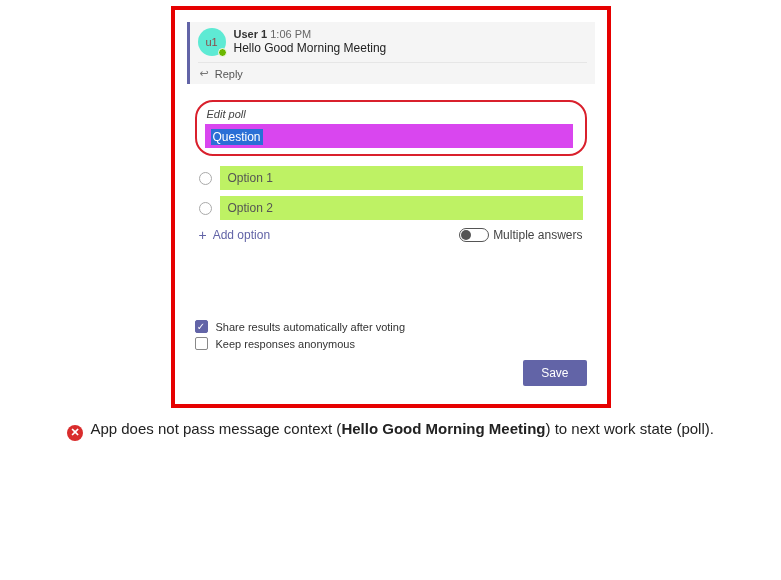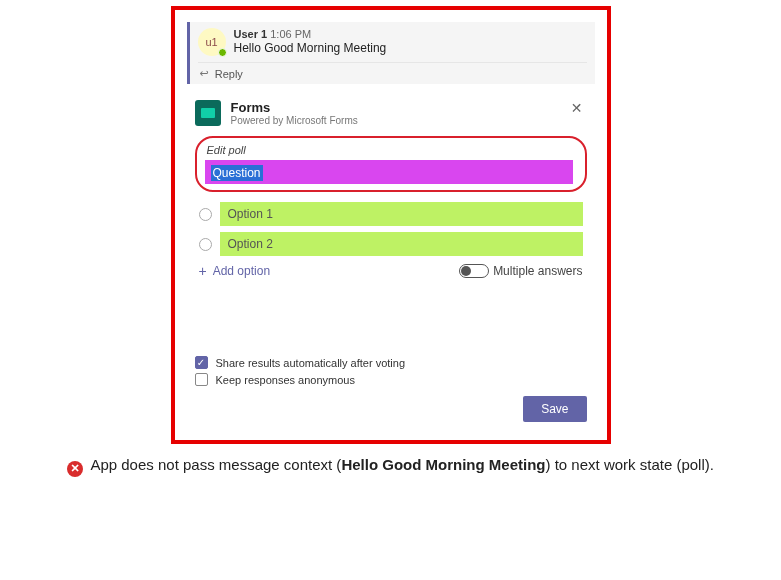--- a/index.html
+++ b/index.html
@@ -33,21 +33,21 @@
     flex-direction: column;
   }
   .msg-top {
     display: flex;
     align-items: flex-start;
     gap: 8px;
   }
   .avatar {
     width: 28px; height: 28px;
     border-radius: 50%;
-    background: #fef9c3;
+    background: #5eead4;
     color: #8b4a4a;
     font-size: 11px;
     display: flex;
     align-items: center;
     justify-content: center;
     position: relative;
     flex-shrink: 0;
   }
   .presence {
     position: absolute;
@@ -283,30 +283,20 @@
           <div class="msg-text">Hello Good Morning Meeting</div>
         </div>
       </div>
       <div class="reply-bar">
         <span class="reply-arrow">↩</span>
         <span>Reply</span>
       </div>
     </div>
 
     <div class="forms-dialog">
-      <div class="forms-header">
-        <div class="forms-icon">
-          <div class="forms-icon-inner"></div>
-        </div>
-        <div class="forms-title-block">
-          <div class="forms-name">Forms</div>
-          <div class="forms-sub">Powered by Microsoft Forms</div>
-        </div>
-        <div class="close-x">✕</div>
-      </div>
 
       <div class="edit-poll-section">
         <div class="edit-poll-label">Edit poll</div>
         <div class="question-field">
           <span class="question-highlight">Question</span>
         </div>
       </div>
 
       <div class="options-area">
         <div class="option-row">

